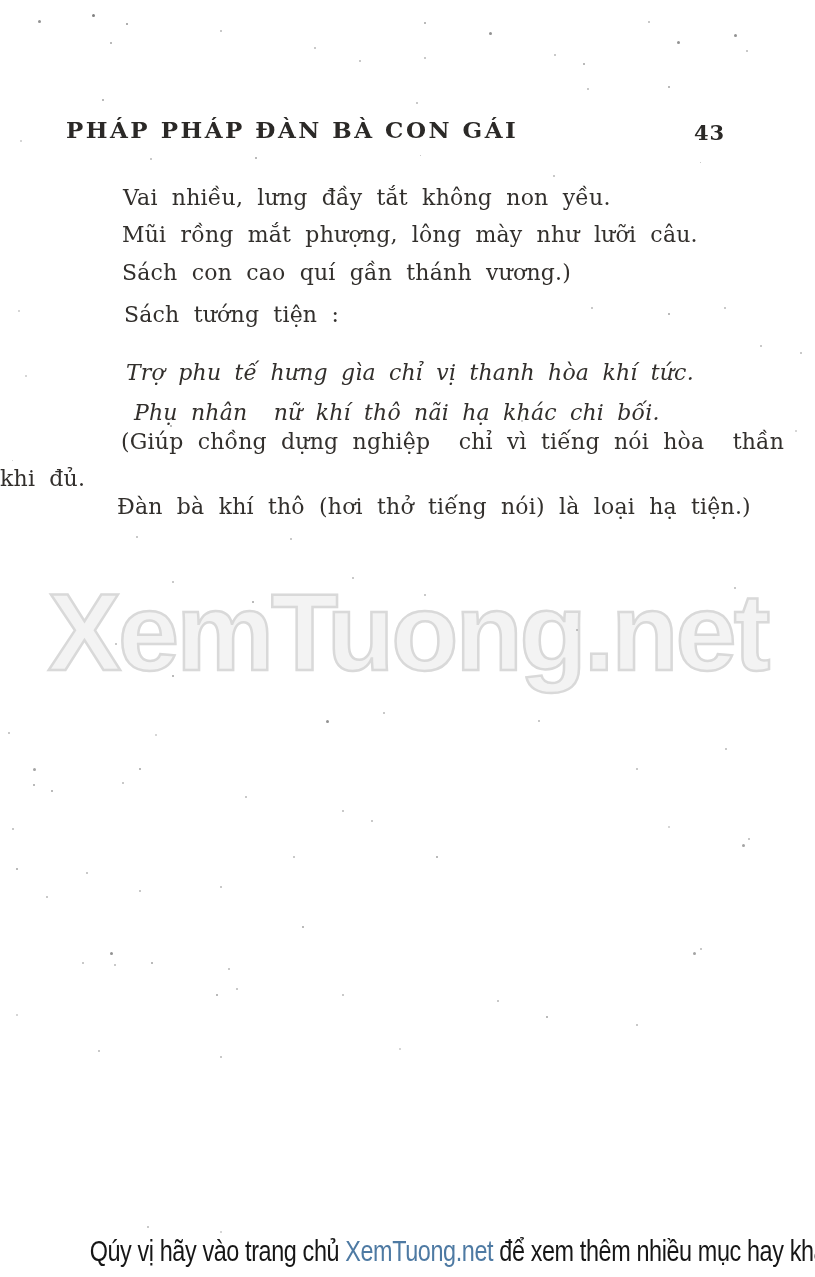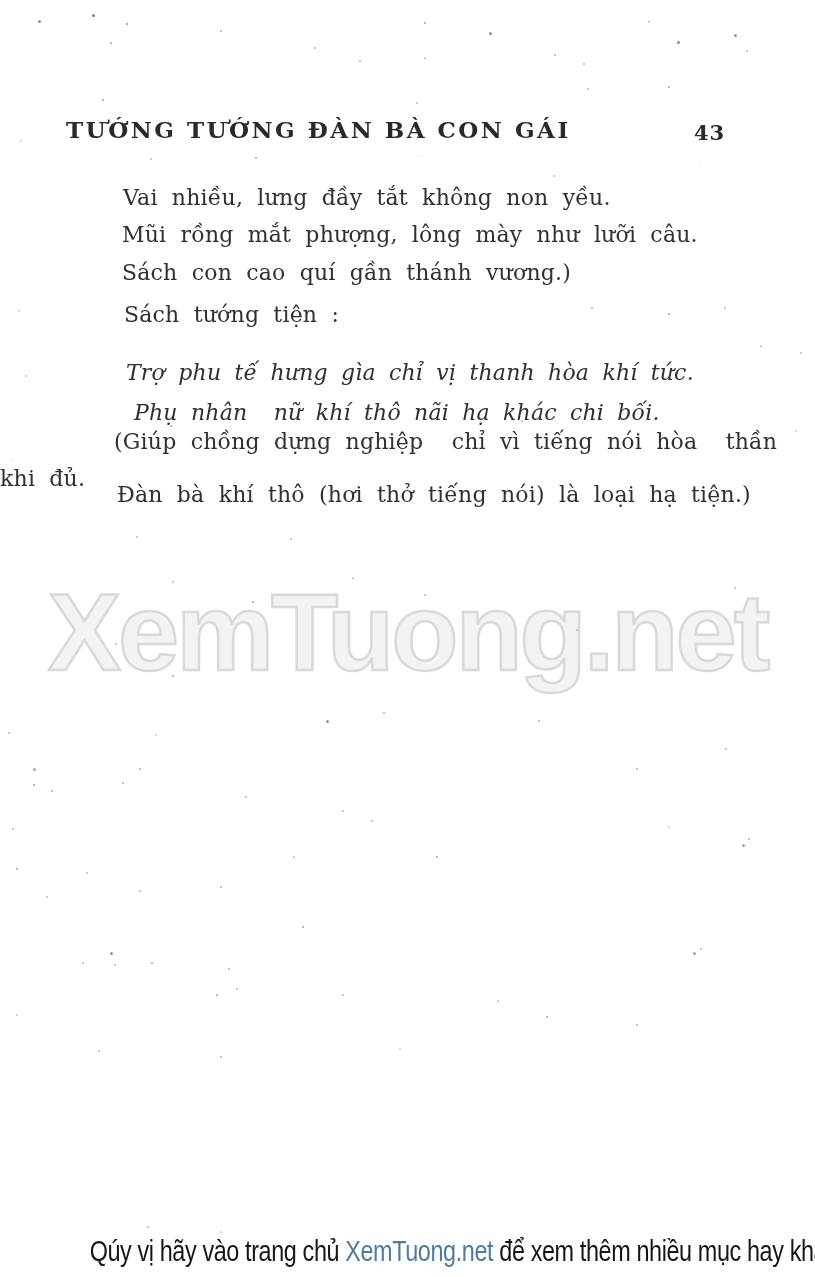--- a/index.html
+++ b/index.html
@@ -19,23 +19,23 @@
     font-size:22px;color:#322f2c;white-space:pre;word-spacing:7px;
     letter-spacing:0.2px;
   }
   .italic{font-style:italic;word-spacing:6px;margin-top:16px;}
   .l1{left:123px;top:185px;}
   .l2{left:122px;top:222px;}
   .l3{left:122px;top:260px;}
   .l4{left:124px;top:302px;}
   .l5{left:126px;top:344px;}
   .l6{left:134px;top:384px;}
-  .l7{left:114px;top:429px;}
+  .l7{left:121px;top:429px;}
   .l8{left:0;top:466px;width:723px;}
-  .l9{left:117px;top:482px;text-align:right;}
+  .l9{left:117px;top:494px;text-align:right;}
   .watermark{
     left:50%;top:568px;transform:translateX(-50%);
     font-family:"Liberation Sans", sans-serif;
     font-size:110px;font-weight:bold;letter-spacing:-3px;white-space:nowrap;
     color:#f3f3f3;
     -webkit-text-stroke:2.5px #d9d9d9;
     text-shadow:0 0 1px #dedede;
   }
   .footer{
     left:0;top:1234px;width:815px;text-align:center;
@@ -43,21 +43,21 @@
     font-size:30px;color:#161616;
     transform:scaleX(0.78);transform-origin:50% 0;
     white-space:pre;letter-spacing:-0.5px;
   }
   .footer-link{color:#4e7aa3;}
   .speck{position:absolute;background:#4a4a4a;border-radius:50%;}
 </style>
 </head>
 <body>
 
-<div class="abs page-header-title">TƯỚNG TƯỚNG ĐÀN BÀ CON GÁI</div>
+<div class="abs page-header-title">PHÁP PHÁP ĐÀN BÀ CON GÁI</div>
 <div class="abs page-number">43</div>
 
 <div class="abs line l1">Vai nhiều, lưng đầy tắt không non yều.</div>
 <div class="abs line l2">Mũi rồng mắt phượng, lông mày như lưỡi câu.</div>
 <div class="abs line l3">Sách con cao quí gần thánh vương.)</div>
 
 <div class="abs line l4">Sách tướng tiện :</div>
 
 <div class="abs line italic l5">Trợ phu tế hưng gìa chỉ vị thanh hòa khí tức.</div>
 <div class="abs line italic l6">Phụ nhân  nữ khí thô nãi hạ khác chi bối.</div>

